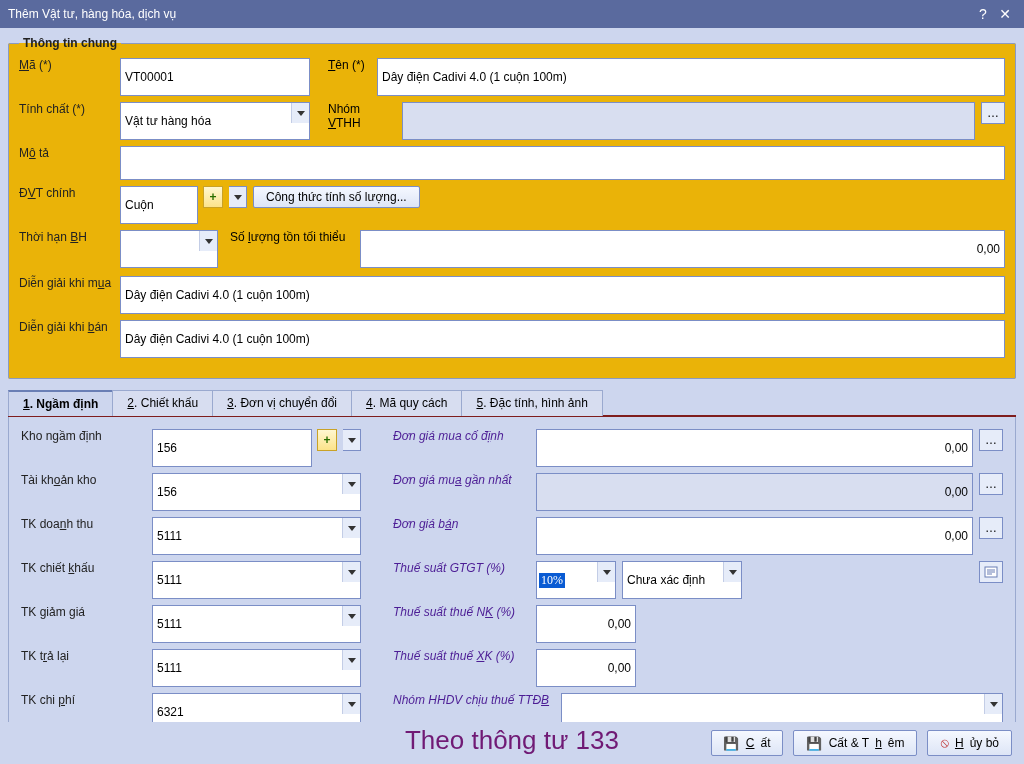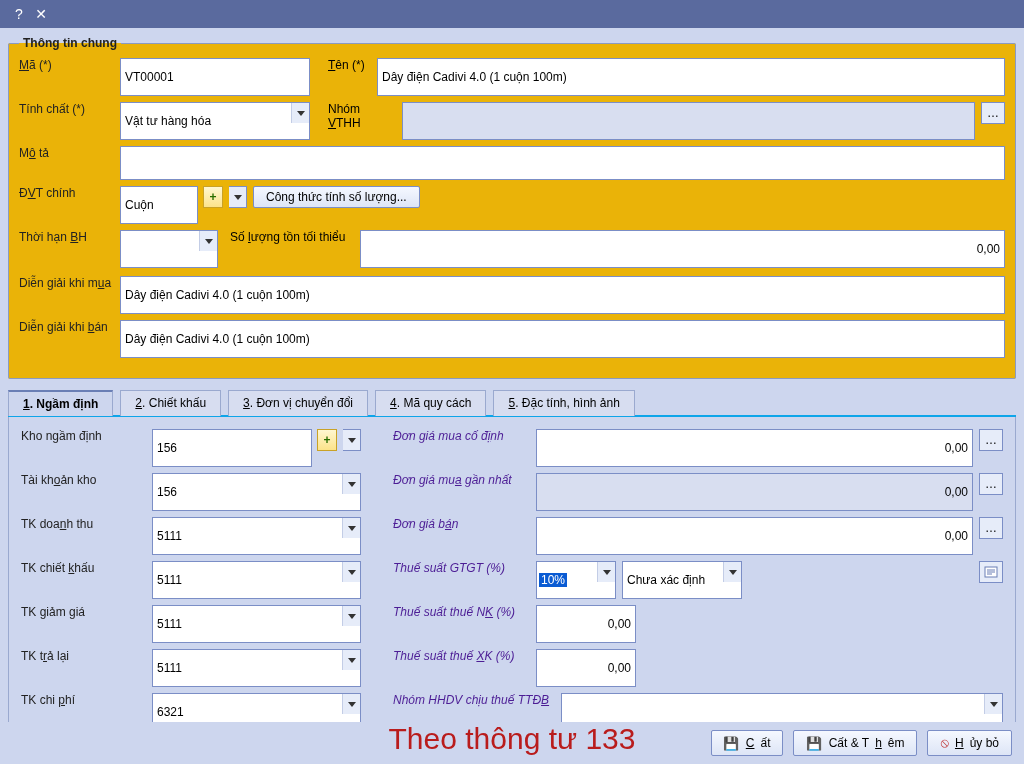--- a/index.html
+++ b/index.html
@@ -17,39 +17,40 @@
   .lbl3 { width: 145px; color: #4c1d95; padding-left: 8px; font-style: italic;}
   .u { text-decoration: underline; }
   input[type=text], .tx { height: 38px; border: 1px solid #7b8ec6; background: #fff; padding: 0 4px; outline: none; }
   input[readonly], .gray { background: #d8def0; }
   .combo { position: relative; display: inline-flex; }
   .combo input { width: 100%; }
   .combo .btn-drop { position: absolute; right: 1px; top: 1px; width: 18px; height: 20px; background: #e6ecf9; border-left: 1px solid #c3cde6; display:flex;align-items:center;justify-content:center; cursor:pointer;}
   .btn-plus { width:20px; height:22px; background:linear-gradient(#fff7d0,#fce38a); border:1px solid #c9a227; color:#2a6e00; font-weight:bold; display:inline-flex; align-items:center; justify-content:center; cursor:pointer; margin-left:-1px;}
   .btn-ell { width:24px; height:22px; border:1px solid #7b8ec6; background:#e6ecf9; display:inline-flex; align-items:center; justify-content:center; cursor:pointer;}
   .tabs-wrap { background: #cdd6ee; }
-  .tabstrip { display:flex; border-bottom:2px solid #0ea5e9;gap:8px; }
+  .tabstrip { display:flex; border-bottom:2px solid #7f1d1d; }
   .tab { padding: 5px 14px; border: 1px solid #9aa9cf; border-bottom:none; background:#d7ddf0; margin-right:-1px; cursor:pointer; position:relative; top:1px;}
   .tab.active { background:#cdd6ee; border-top:2px solid #6a7fb5; font-weight:bold;}
   .tabpanel { border:1px solid #9aa9cf; border-top:none; padding:12px; background:#cdd6ee; min-height: 270px;}
   .rn { text-align: right; }
   .bottombar { padding: 8px 12px; display:flex; justify-content:flex-end; gap:10px; align-items:center; }
   .btn { height:26px; padding:0 12px; border:1px solid #7b8ec6; background:linear-gradient(#f5f8ff,#dde5f6); cursor:pointer; display:inline-flex; align-items:center; gap:6px; border-radius:2px;}
   .btn .glyph{font-size:13px;}
-  .watermark { position:absolute; bottom:8px; left:50%; transform:translateX(-50%); font-size:30px; color:#b91c1c; font-weight:500;}
+  .watermark { position:absolute; bottom:8px; left:50%; transform:translateX(-50%); font-size:26px; color:#701a75; font-weight:500;}
   .tri::after{content:"";border-left:4px solid transparent;border-right:4px solid transparent;border-top:5px solid #333;display:inline-block;}
-  .sel-hi { background:#0a5bd3; color:#fff; padding:0 2px;}
+  .sel-hi { background:#0a5bd3; color:#fff; padding:0 2px;font-family:Liberation Serif, serif;}
   svg { display:block; }
   .grow { flex: 1; }
 </style>
 </head>
 <body>
 
 <div class="window">
   <div class="titlebar">
+    <div class="title">Thêm Vật tư, hàng hóa, dịch vụ</div>
     <div class="icon-btn">?</div>
     <div class="icon-btn">✕</div>
   </div>
 
   <div class="content">
     <fieldset>
       <legend>Thông tin chung</legend>
 
       <div class="row">
         <div class="lbl"><span class="u">M</span>ã (*)</div>

